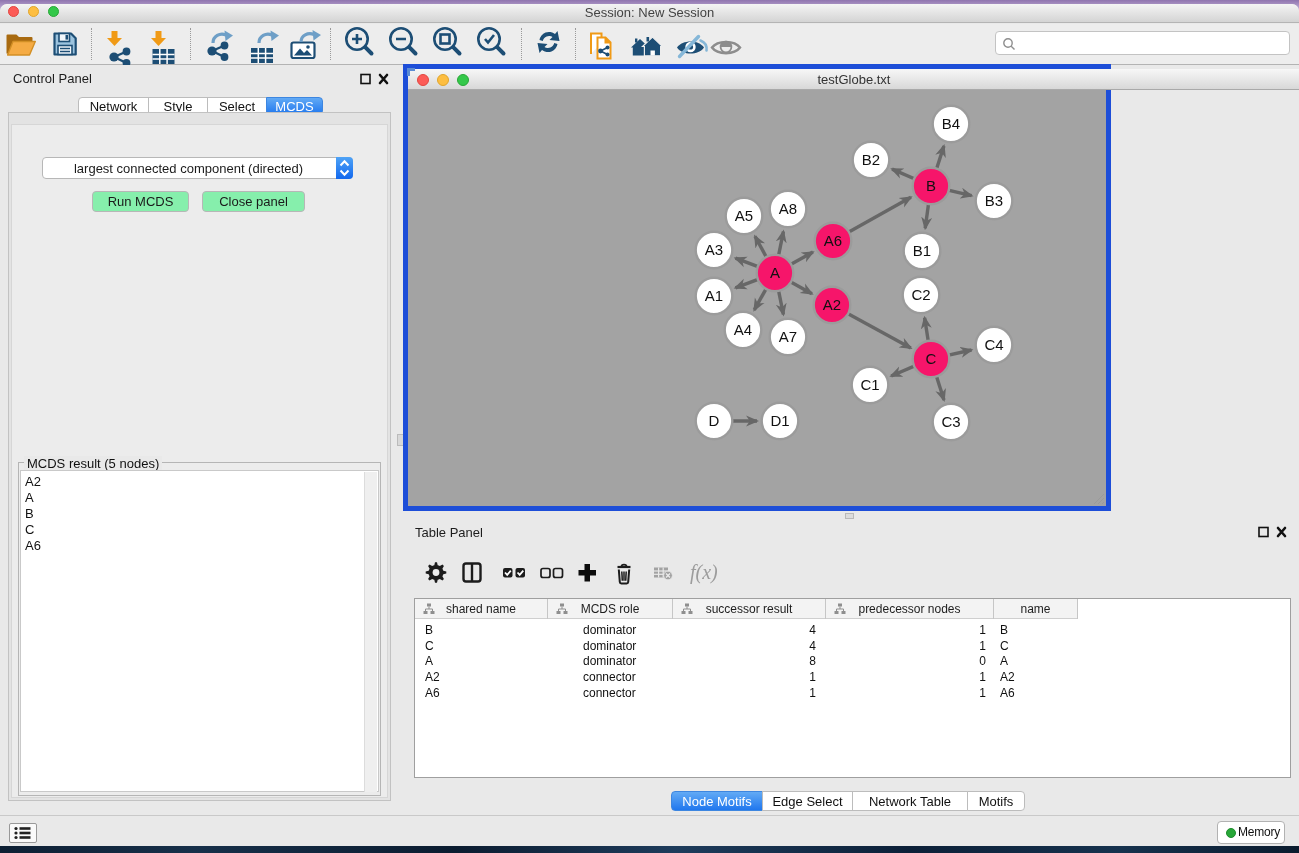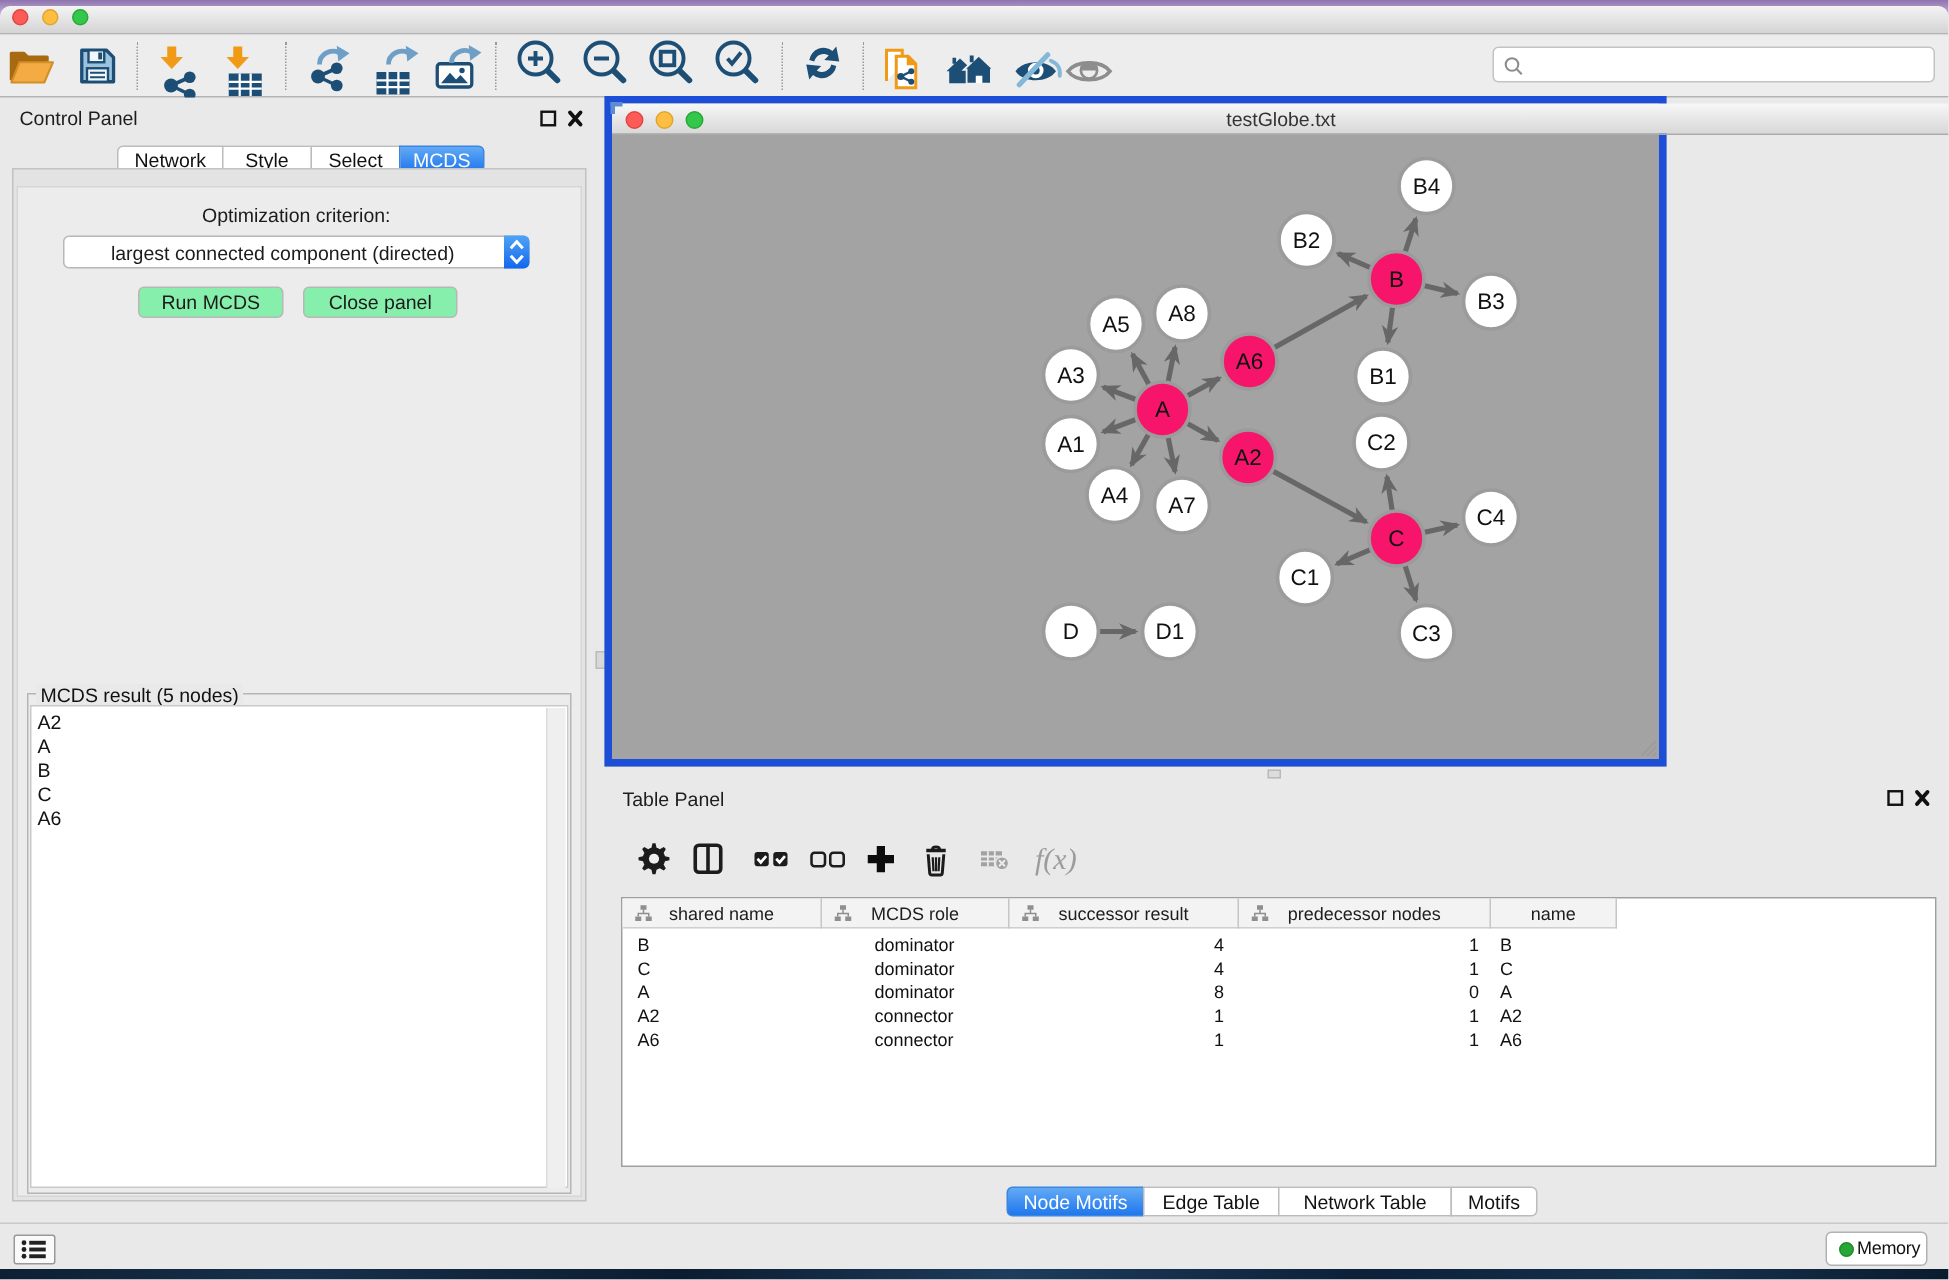--- a/index.html
+++ b/index.html
@@ -57,20 +57,21 @@
 #memdot{left:8px;top:6px;width:10px;height:10px;border-radius:50%;background:#28a738;border:1px solid #1d8c2c}
 svg{display:block}
 </style></head>
 <body>
 <div class="abs" id="deskTop"></div>
 <div class="abs" id="mainwin">
   <div class="abs" id="titlebar">
     <div class="abs tl" style="left:8px;background:#fc5b57;border:1px solid #e14640"></div>
     <div class="abs tl" style="left:28px;background:#fdbe41;border:1px solid #e0a52c"></div>
     <div class="abs tl" style="left:48px;background:#34c84a;border:1px solid #29a737"></div>
+    <div class="abs" id="title" style="top:1px">Session: New Session</div>
   </div>
   <div class="abs" id="toolbar">
     <div class="abs vsep" style="left:91px"></div>
     <div class="abs vsep" style="left:190px"></div>
     <div class="abs vsep" style="left:330px"></div>
     <div class="abs vsep" style="left:521px"></div>
     <div class="abs vsep" style="left:575px"></div>
     <div class="abs" id="icons" style="left:0;top:0">
         <svg width="760" height="41" viewBox="0 0 760 41">
 
@@ -213,21 +214,20 @@
       </svg>
     </div>
   <div class="abs tabrow" style="left:0;top:93px">
     <div class="tab" style="left:78px;width:71px;border-radius:4px 0 0 4px">Network</div>
     <div class="tab" style="left:148px;width:60px">Style</div>
     <div class="tab" style="left:207px;width:60px">Select</div>
     <div class="tab sel" style="left:266px;width:57px;border-radius:0 4px 4px 0">MCDS</div>
   </div>
   <div class="abs" id="cpouter"></div>
   <div class="abs" id="cpinner"></div>
-  <div class="abs" id="optlabel">Optimization criterion:</div>
   <div class="abs" id="dropdown">largest connected component (directed)
     <div class="abs" id="ddstep">
         <svg width="17" height="22" viewBox="0 0 17 22">
           <path d="M4.5 8.5 L8.5 4.2 L12.5 8.5" fill="none" stroke="#fff" stroke-width="2"></path>
           <path d="M4.5 13.5 L8.5 17.8 L12.5 13.5" fill="none" stroke="#fff" stroke-width="2"></path>
         </svg>
       </div>
   </div>
   <div class="btn" style="left:92px;top:187px;width:97px">Run MCDS</div>
   <div class="btn" style="left:202px;top:187px;width:103px">Close panel</div>
@@ -459,21 +459,21 @@
         <div class="td" style="left:585px;top:70px">A2</div>
       <div class="td" style="left:10px;top:86px">A6</div>
         <div class="td" style="left:168px;top:86px">connector</div>
         <div class="td" style="left:258px;top:86px;width:143px;text-align:right">1</div>
         <div class="td" style="left:411px;top:86px;width:160px;text-align:right">1</div>
         <div class="td" style="left:585px;top:86px">A6</div>
     </div>
   </div>
   <div class="abs" id="btabs">
     <div class="tab sel" style="left:0;width:92px;border-radius:4px 0 0 4px">Node Motifs</div>
-    <div class="tab" style="left:91px;width:91px">Edge Table</div>
+    <div class="tab" style="left:91px;width:91px">Edge Select</div>
     <div class="tab" style="left:181px;width:116px">Network Table</div>
     <div class="tab" style="left:296px;width:58px;border-radius:0 4px 4px 0">Motifs</div>
   </div>
   <div class="abs" id="statusline"></div>
   <div class="abs" id="listbtn">
       <svg width="26" height="18" viewBox="0 0 26 18">
         <circle cx="6" cy="4.5" r="1.6" fill="#222"></circle>
         <circle cx="6" cy="9" r="1.6" fill="#222"></circle>
         <circle cx="6" cy="13.5" r="1.6" fill="#222"></circle>
         <rect x="9.5" y="3.2" width="11" height="2.6" fill="#222"></rect>

